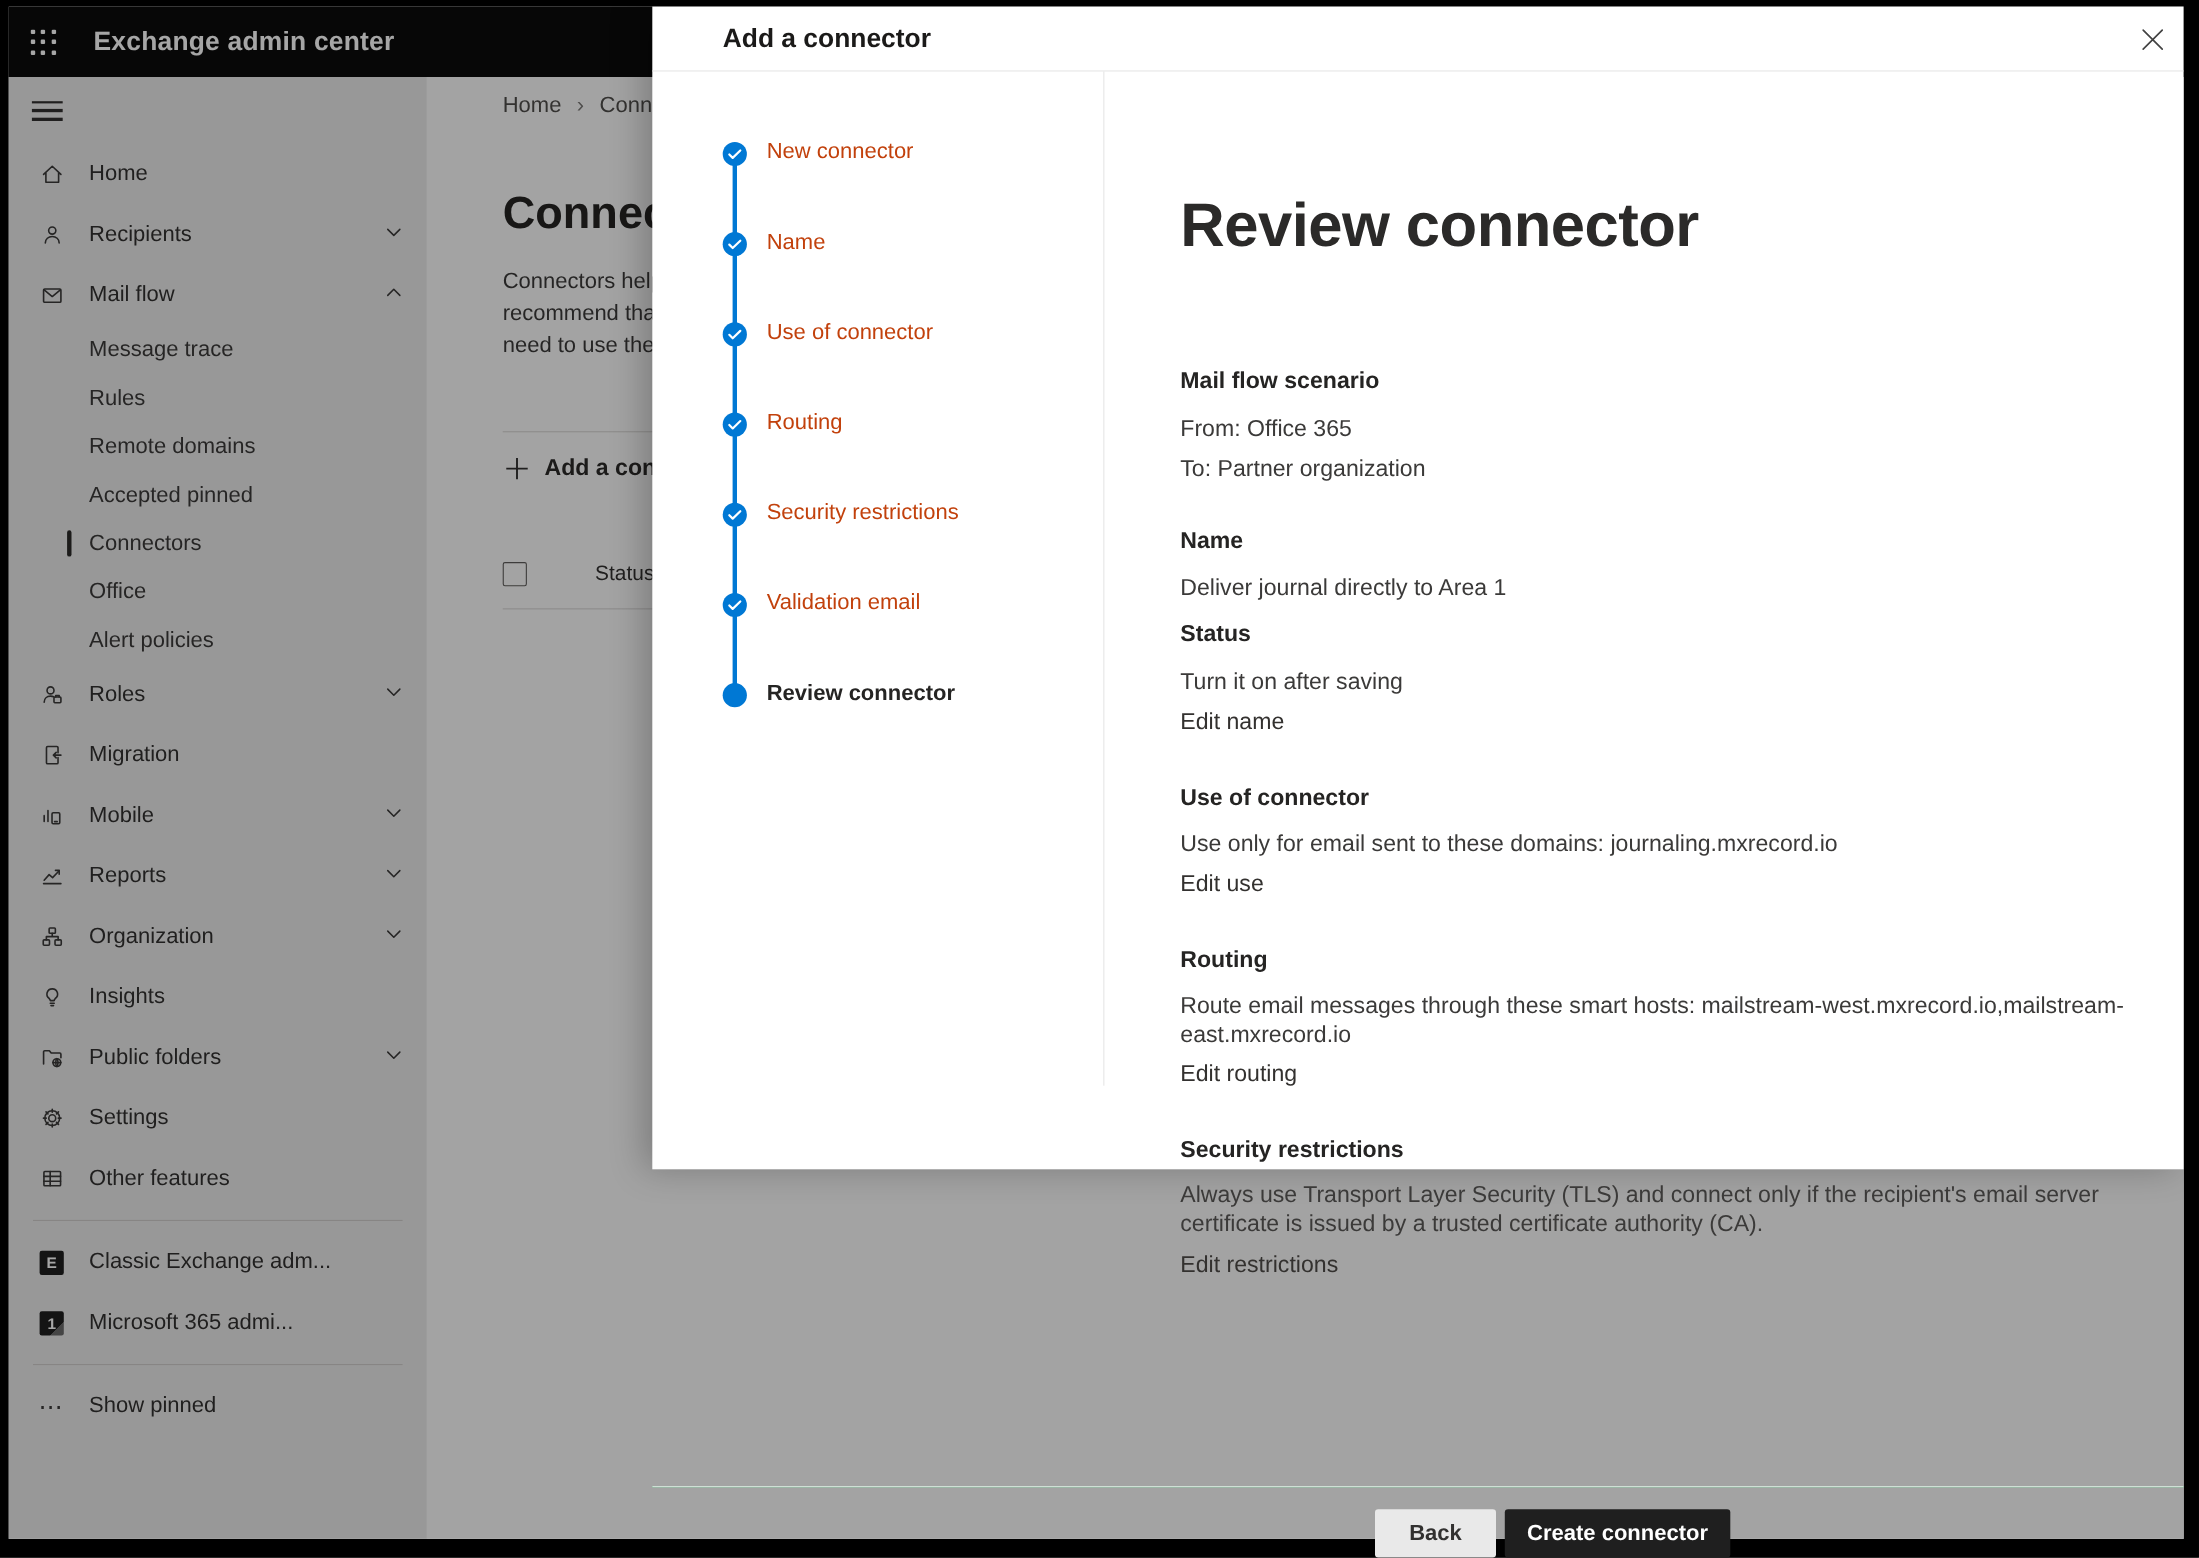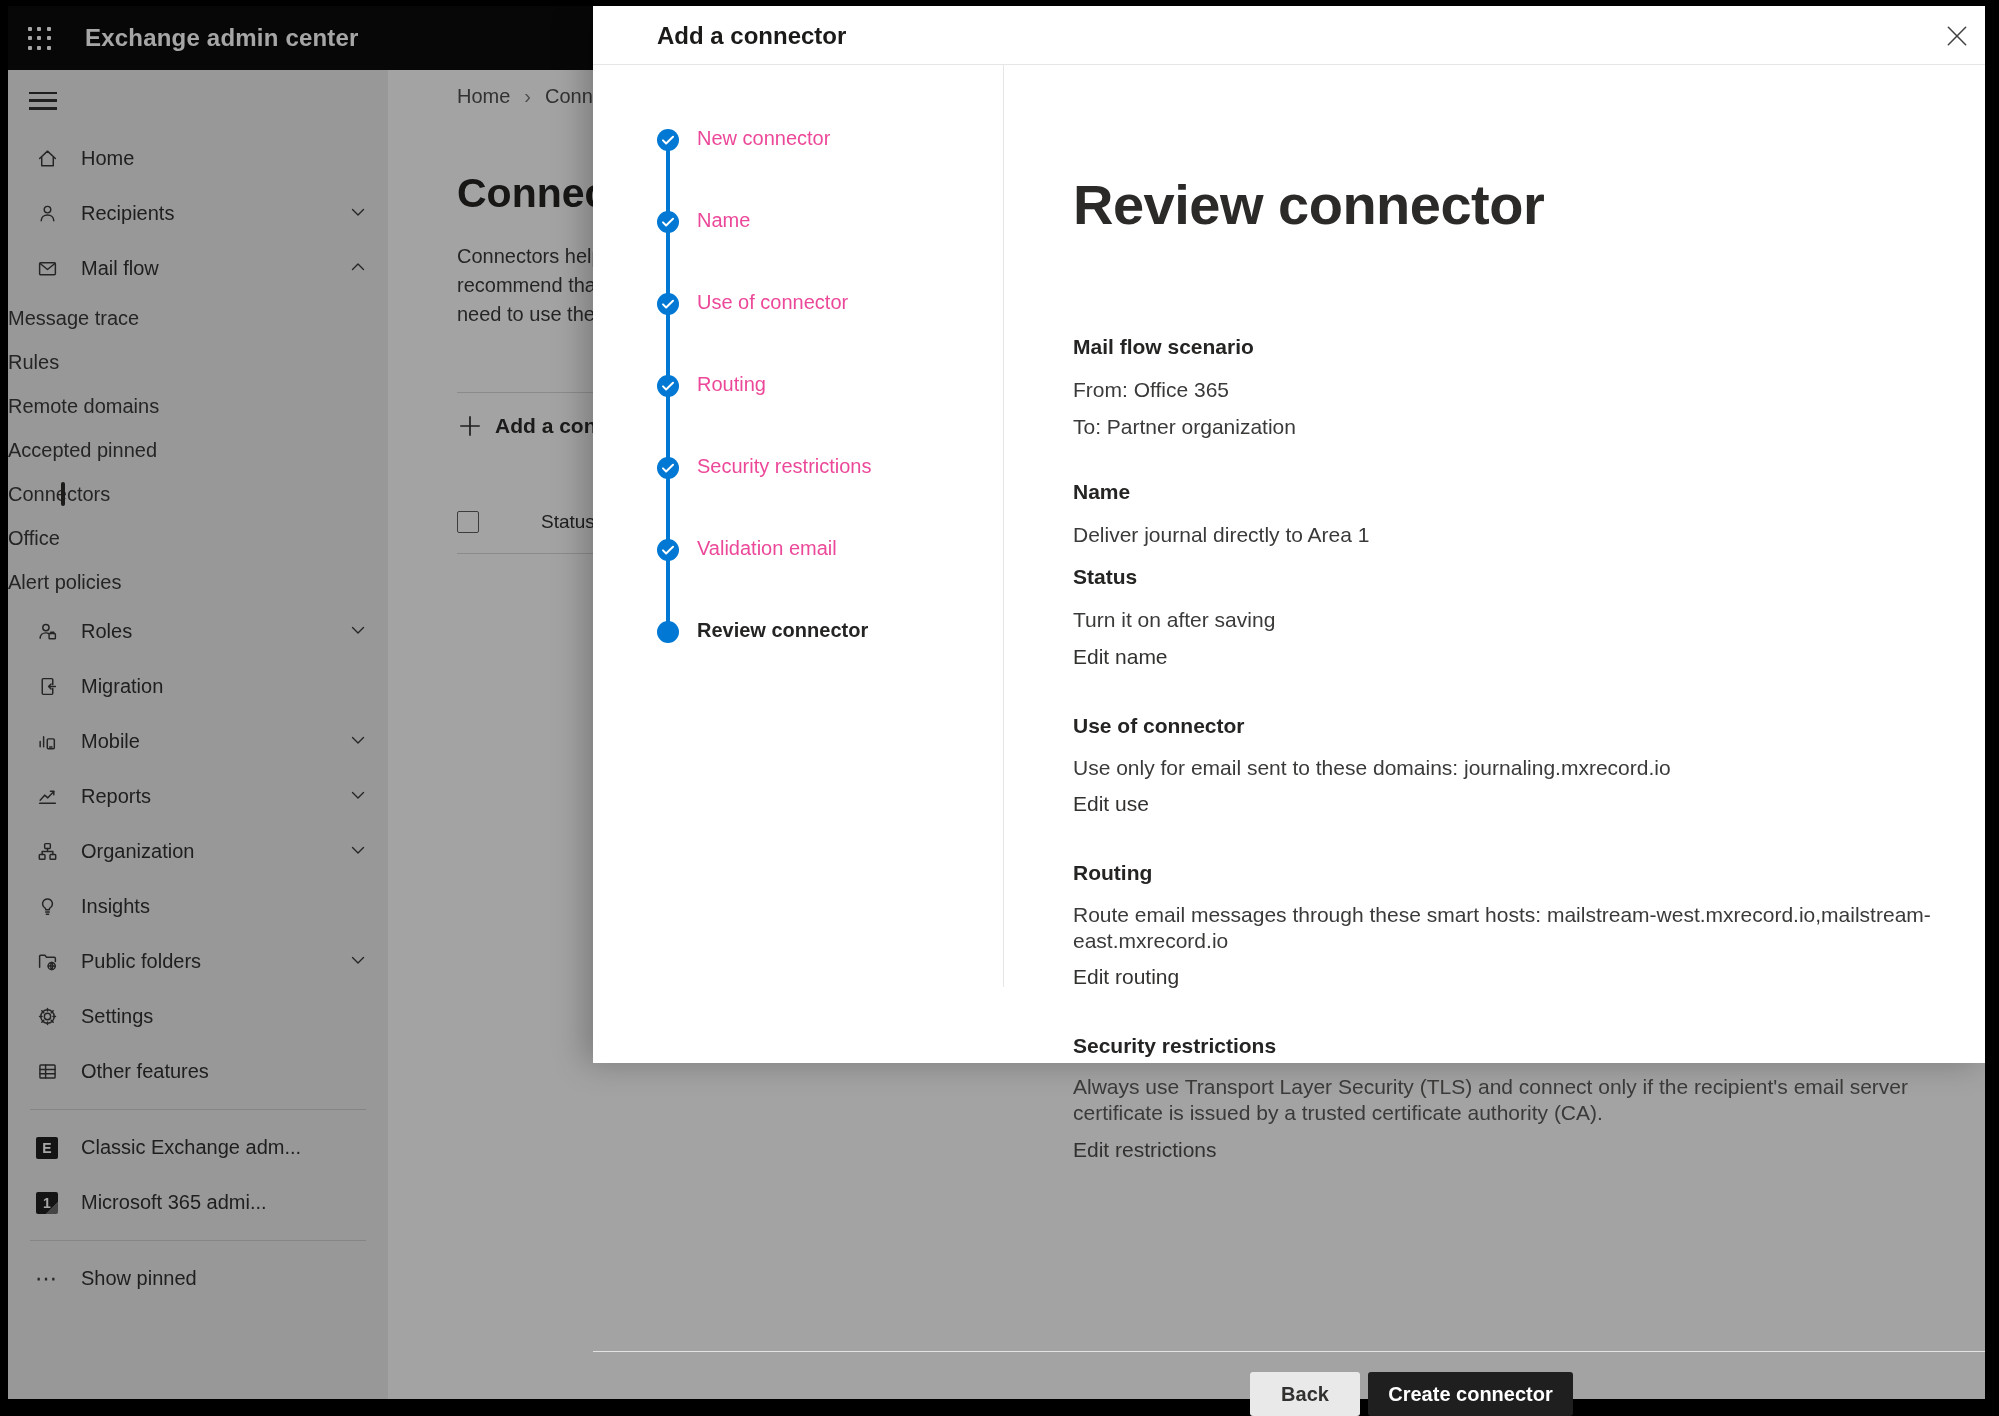--- a/index.html
+++ b/index.html
@@ -20,21 +20,21 @@
   .hamburger { height:61px; display:flex; align-items:center; padding-left:21px; cursor:pointer; }
   .hamburger .bars { width:28px; height:18px; display:flex; flex-direction:column; justify-content:space-between; }
   .hamburger .bars i { display:block; height:2.5px; background:#323130; }
   .nav-item { height:55px; display:flex; align-items:center; padding:0 22px 0 28px;
               font-size:20px; color:#323130; cursor:pointer; position:relative; }
   .nav-item .nav-icon { width:22px; height:22px; margin-right:23px; flex:none; display:flex;
                         align-items:center; justify-content:center; }
   .nav-item svg { stroke:#3b3a39; fill:none; stroke-width:1.4; stroke-linecap:round; stroke-linejoin:round; }
   .nav-label { flex:1 1 auto; white-space:nowrap; overflow:hidden; }
   .chev { flex:none; margin-left:8px; }
-  .nav-sub { height:44px; display:flex; align-items:center; 
+  .nav-sub { height:44px; display:flex; align-items:center; padding-left:73px;
              font-size:20px; color:#3b3a39; cursor:pointer; position:relative; }
   .sel-bar { position:absolute; left:53px; top:10px; width:4px; height:24px; background:#2b2a29; border-radius:2px; }
   .side-divider { height:1px; background:#cfcdcb; margin:10px 22px 10px 22px; }
   .brand-box { width:22px; height:22px; background:#1f1f1f; color:#fff; font-size:14px; font-weight:700;
                display:flex; align-items:center; justify-content:center; border-radius:2px; }
   .brand-box.office { background:linear-gradient(135deg,#1f1f1f 72%,#6b6b6b 72%); }
   .dots-icon { font-size:22px; color:#3b3a39; letter-spacing:2px; line-height:10px; }
 
   
   .page { position:absolute; left:380px; top:64px; right:0; bottom:0; background:#fbfbfb; z-index:1; overflow:hidden; }
@@ -65,21 +65,21 @@
                  font-size:24px; font-weight:700; color:#1b1a19; }
   .close-btn { position:absolute; right:13px; top:15px; width:30px; height:30px; cursor:pointer;
                display:flex; align-items:center; justify-content:center; }
   .close-btn svg { stroke:#424242; stroke-width:1.4; stroke-linecap:round; }
 
   
   .steps-pane { position:absolute; left:0; top:59px; width:411px; bottom:76px; border-right:1px solid #e6e6e6; }
   .step-line { position:absolute; left:73px; top:75px; width:4px; height:492px; background:#0078d4; }
   .step { position:absolute; left:0; display:flex; align-items:center; cursor:pointer; }
   .step .bubble { position:absolute; left:63px; width:24px; height:24px; }
-  .step .slabel { position:absolute; left:104px; font-size:20px; color:#ec4899; white-space:nowrap;
+  .step .slabel { position:absolute; left:104px; font-size:20px; color:#c2410c; white-space:nowrap;
                   transform:translateY(-1px); }
   .step.current .slabel { font-weight:700; color:#252423; }
 
   
   .content { position:absolute; left:480px; top:0; right:40px; bottom:76px; }
   .content .h1 { position:absolute; left:0; top:166px; font-size:56px; font-weight:700; color:#2b2a29;
                  letter-spacing:-.5px; white-space:nowrap; }
   .sec-h { position:absolute; left:0; font-size:21px; font-weight:700; color:#252423; line-height:27px; }
   .sec-p { position:absolute; left:0; font-size:21px; color:#3b3a39; line-height:27px; white-space:nowrap; }
   .sec-p.wrap { white-space:normal; }

